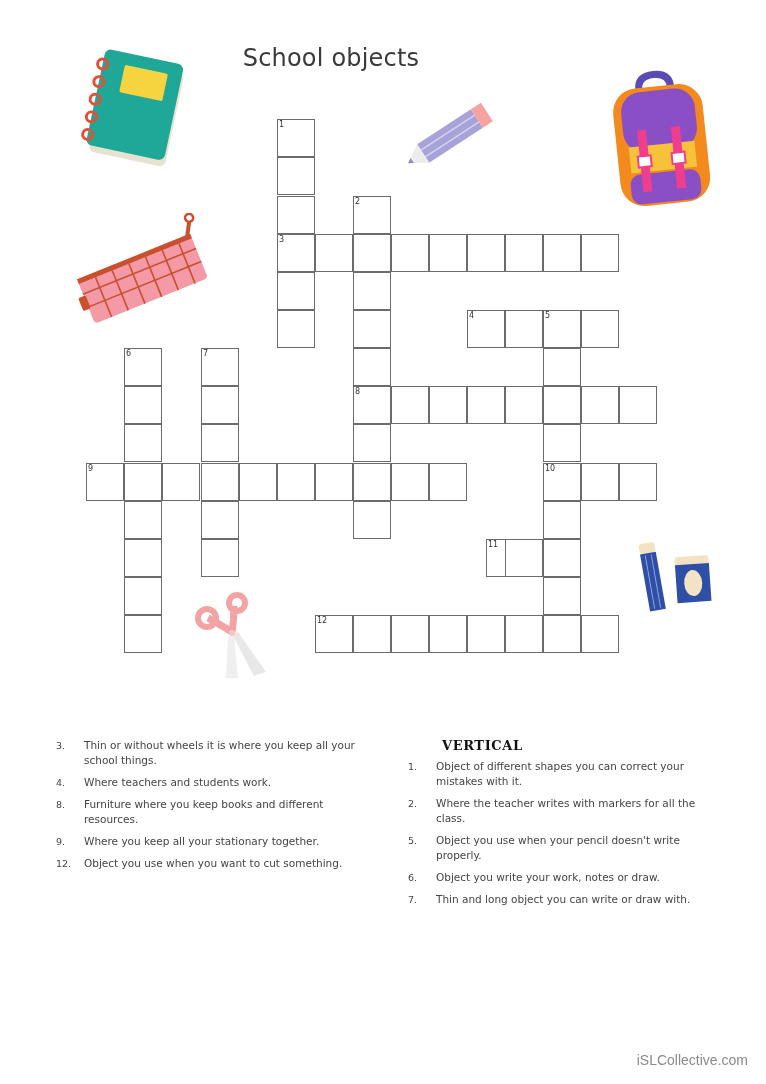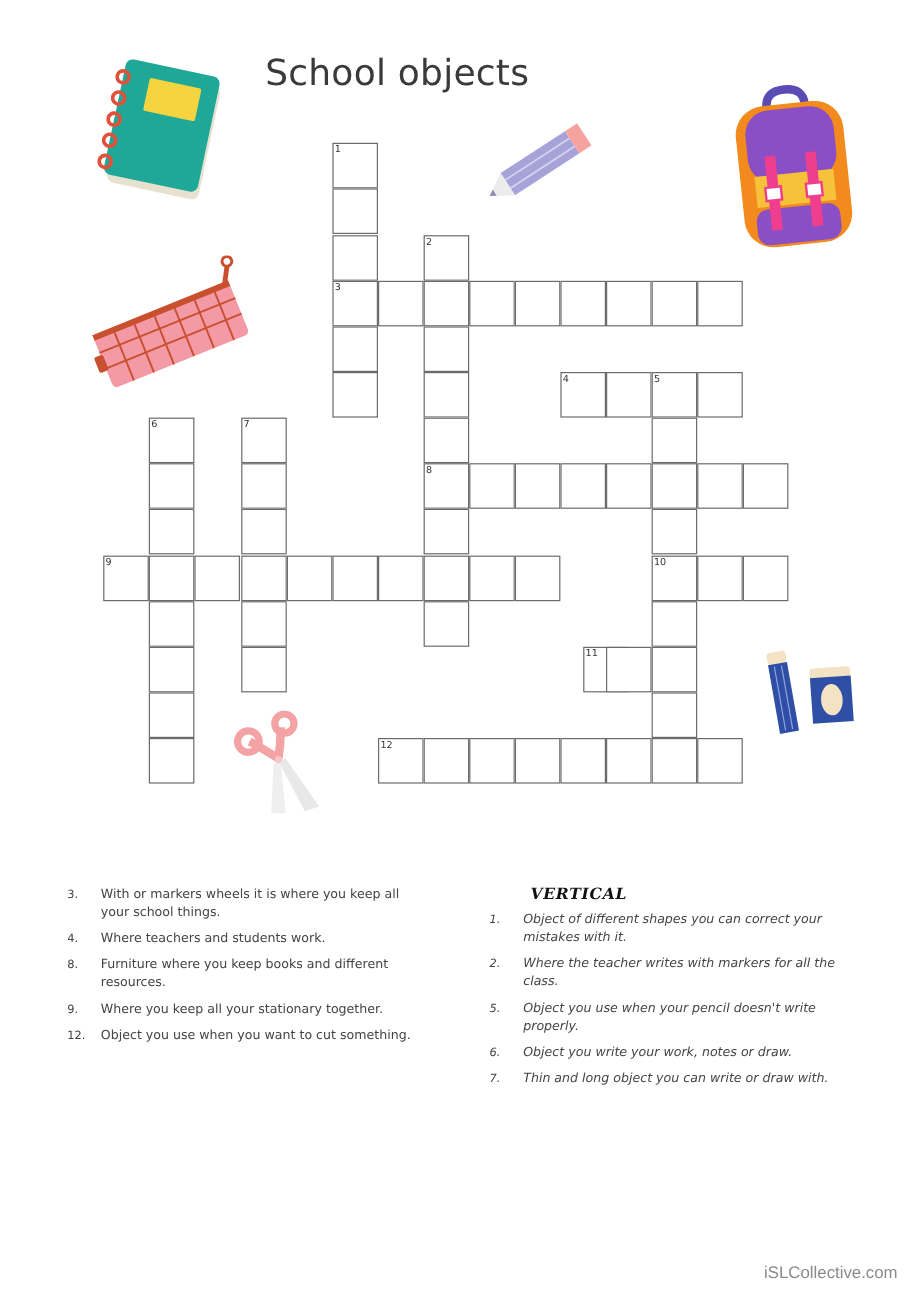--- a/index.html
+++ b/index.html
@@ -1,19 +1,19 @@
 <!DOCTYPE html>
 <html><head>
 <meta charset="utf-8">
 <style>
   html, body { margin: 0; padding: 0; background: #ffffff; }
   body { width: 766px; height: 1084px; position: relative; overflow: hidden;
          font-family: "DejaVu Sans", sans-serif; color: #333; }
   .title { position: absolute; left: 0; width: 662px; top: 44px; text-align: center;
-           font-family: "DejaVu Sans", sans-serif; font-size: 30px; color: #3a3a3a; letter-spacing: 0.2px; }
+           font-family: "DejaVu Sans", sans-serif; font-size: 24px; color: #3a3a3a; letter-spacing: 0.2px; }
   #grid { position: absolute; left: 0; top: 0; width: 766px; height: 700px; }
   .cell { position: absolute; width: 36px; height: 36px; border: 1.6px solid #6b6b6b;
           background: #fff; box-sizing: border-box; }
   .cell .num { position: absolute; left: 1px; top: 0px; font-size: 8px; line-height: 9px; color: #333;
                font-family: "DejaVu Sans", sans-serif; }
   .illus { position: absolute; }
   .clues { position: absolute; top: 738px; }
   .clues h2 { margin: 0 0 6px 0; font-family: "DejaVu Serif", serif; font-weight: 900;
               font-size: 13px; letter-spacing: 0.6px; color: #111; text-align: center; }
   .clue { display: flex; font-size: 10.5px; line-height: 15px; color: #444; margin-bottom: 7px; }
@@ -207,42 +207,42 @@
     <div class="cell" style="left: 467px; top: 615px; width: 38px; height: 38px;"></div>
     <div class="cell" style="left: 505px; top: 615px; width: 38px; height: 38px;"></div>
     <div class="cell" style="left: 543px; top: 615px; width: 38px; height: 38px;"></div>
     <div class="cell" style="left: 581px; top: 615px; width: 38px; height: 38px;"></div>
   </div>
 
 <div class="clues" style="left:56px;width:300px;">
   <div id="h-list">
       <div class="clue">
         <span class="n">3.</span>
-        <span class="t">With or markers wheels it is where you keep all your school things.</span>
+        <span class="t">Thin or without wheels it is where you keep all your school things.</span>
       </div>
       <div class="clue">
         <span class="n">4.</span>
         <span class="t">Where teachers and students work.</span>
       </div>
       <div class="clue">
         <span class="n">8.</span>
         <span class="t">Furniture where you keep books and different resources.</span>
       </div>
       <div class="clue">
         <span class="n">9.</span>
         <span class="t">Where you keep all your stationary together.</span>
       </div>
       <div class="clue">
         <span class="n">12.</span>
         <span class="t">Object you use when you want to cut something.</span>
       </div>
     </div>
 </div>
 
-<div class="clues" style="left:408px;width:292px;font-style:italic;">
+<div class="clues" style="left:408px;width:292px;">
   <h2 style="text-align:left;padding-left:34px;">VERTICAL</h2>
   <div id="v-list">
       <div class="clue">
         <span class="n">1.</span>
         <span class="t">Object of different shapes you can correct your mistakes with it.</span>
       </div>
       <div class="clue">
         <span class="n">2.</span>
         <span class="t">Where the teacher writes with markers for all the class.</span>
       </div>

